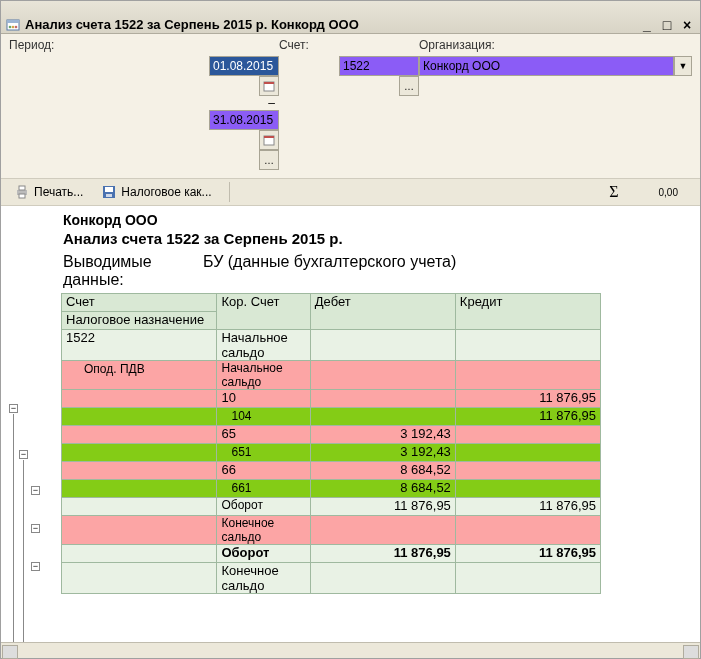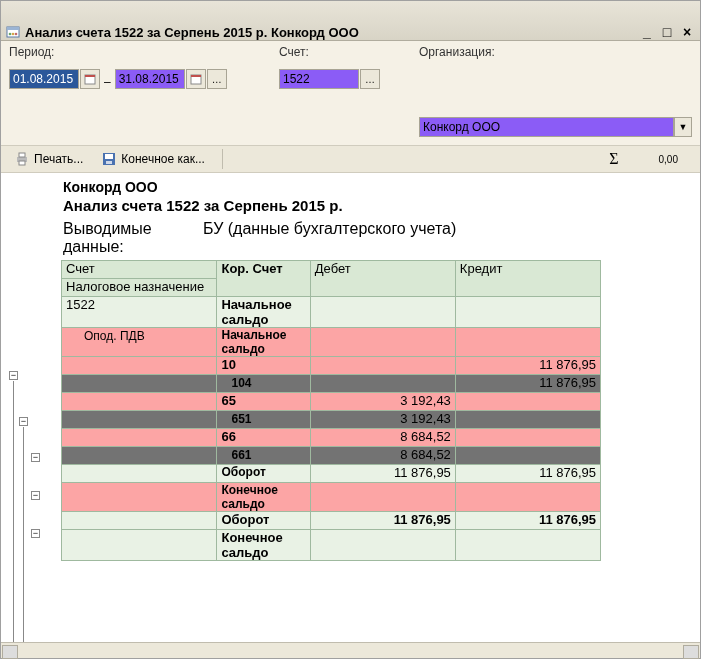--- a/index.html
+++ b/index.html
@@ -12,48 +12,48 @@
     height: 659px;
     overflow: hidden;
   }
   .window {
     width: 701px; height: 659px;
     border: 1px solid #a0a0a0;
     background: #f5f1e6;
     display: flex; flex-direction: column;
   }
   .titlebar {
-    height: 40px;
+    height: 28px;
     background: linear-gradient(#e8e4d8, #d8d4c6);
     border-bottom: 1px solid #b0ac9e;
-    display: flex; align-items: flex-end;
-    padding: 0 4px;
+    display: flex; align-items: flex-start;
+    padding: 16px 4px;
     font-size: 13px; font-weight: bold;
   }
   .titlebar-icon {
     width: 16px; height: 16px; margin-right: 4px;
     display: inline-flex; align-items: center; justify-content: center;
   }
   .titlebar-text { flex: 1; }
   .titlebar-btn {
     width: 18px; height: 16px;
     display: inline-flex; align-items: center; justify-content: center;
     font-family: Arial; font-weight: bold; font-size: 14px;
     cursor: pointer; margin-left: 2px;
   }
   .params {
     padding: 4px 8px 2px 8px;
     display: flex;
   }
   .param-col { display: flex; flex-direction: column; }
-  .param-label { color: #333; margin-bottom: 8px; height: 16px; }
+  .param-label { color: #333; margin-bottom: 2px; height: 16px; }
   .c1 { width: 270px; }
   .c2 { width: 140px; }
-  .c3 { flex: 1; gap: 48px; }
-  .period-row { display: flex; align-items: flex-end; }
+  .c3 { flex: 1; }
+  .period-row { display: flex; align-items: flex-end; flex-direction: column; }
   .textinput {
     height: 20px; border: 1px solid #a8a494;
     background: #8b5cf6; font-size: 12px; font-family: inherit;
     padding: 0 3px;
   }
   .date-w { width: 70px; }
   .sel { background: #2b579a; color: #fff; }
   .cal-btn, .ell-btn {
     width: 20px; height: 20px;
     border: 1px solid #a8a494; background: #ece8da;
@@ -133,25 +133,25 @@
   table.rep td {
     border: 1px solid #9fb99f;
     padding: 0 4px;
     font-size: 13px;
     vertical-align: top;
     height: 18px;
   }
   td.h { background: #d9e8d4; font-weight: normal; }
   td.h2 { background: #e9f2e5; }
   td.sub { background: #fca5a5; }
-  td.alt { background: #737373; }
+  td.alt { background: #84cc16; }
   td.tot { background: #e9f2e5; font-weight: bold; font-size: 14px; }
   td.num { text-align: right; }
   td.c-a { width: 150px; }
-  td.c-b { width: 90px; font-weight: bold; }
+  td.c-b { width: 90px; }
   td.c-c { width: 140px; }
   td.c-d { width: 140px; }
   .scroll-h {
     height: 16px; background: #ece8da;
     border-top: 1px solid #c0bcae;
     position: relative;
   }
   .scroll-h::before, .scroll-h::after {
     content: ""; position: absolute; top: 2px; width: 14px; height: 12px;
     background: #ddd; border: 1px solid #b0ac9e;
@@ -227,21 +227,21 @@
             <rect x="5" y="10" width="6" height="4" fill="#fff" stroke="#888"></rect>
           </svg></span>
       <span>Печать...</span>
     </div>
     <div class="tbtn">
       <span class="ticon"><svg width="16" height="16" viewBox="0 0 16 16">
             <rect x="2" y="2" width="12" height="12" fill="#4a72b0"></rect>
             <rect x="4" y="3" width="8" height="5" fill="#fff"></rect>
             <rect x="5" y="10" width="6" height="3" fill="#cfd9ea"></rect>
           </svg></span>
-      <span>Конечное как...</span>
+      <span>Налоговое как...</span>
     </div>
     <span class="sep"></span>
     <div class="sum-area">
       <span class="sigma">Σ</span>
       <span class="sum-val">0,00</span>
     </div>
   </div>
 
   <div class="report">
     <div class="gutter">

